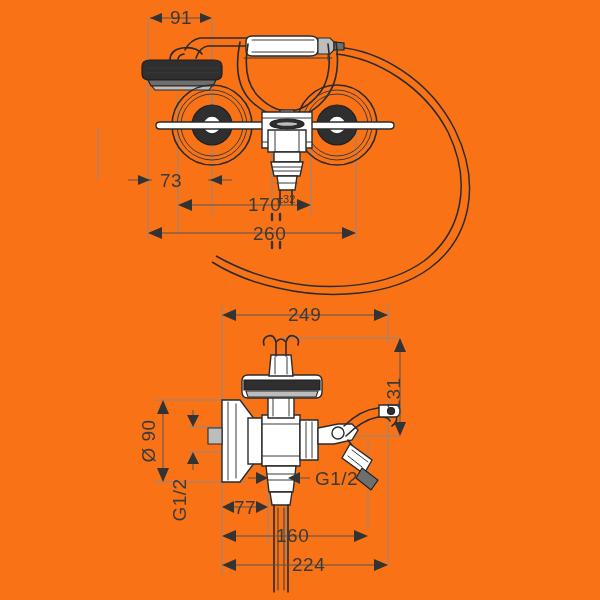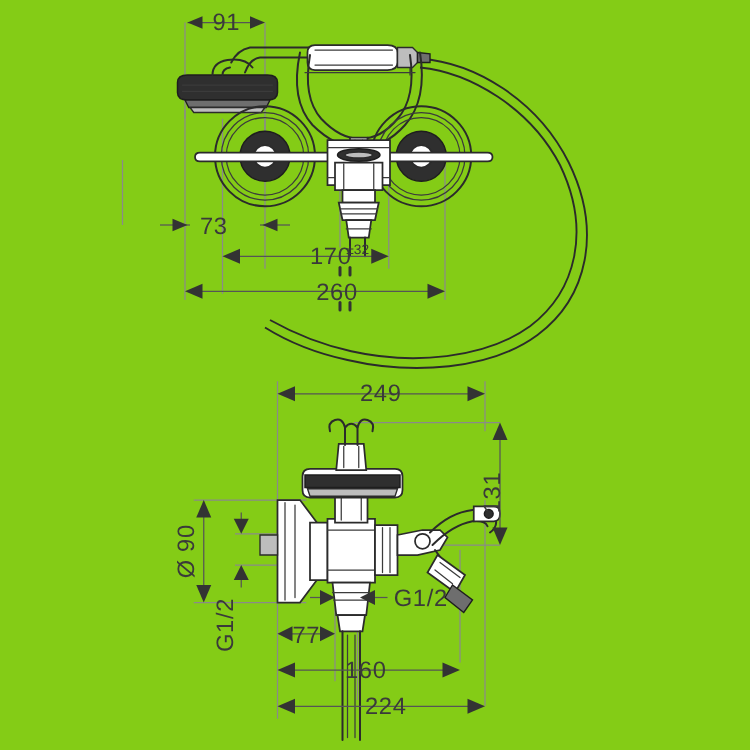--- a/index.html
+++ b/index.html
@@ -1,17 +1,17 @@
 <!DOCTYPE html>
 <html><head>
 <meta charset="utf-8">
 <style>
   html,body{margin:0;padding:0;background:#ffffff;}
   body{width:600px;height:600px;overflow:hidden;font-family:"Liberation Sans",sans-serif;}
-  #stage{position:relative;width:600px;height:600px;background:#84cc16;}
+  #stage{position:relative;width:600px;height:600px;background:#f97316;}
   svg{display:block;}
   .dimtext{font-family:"Liberation Sans",sans-serif;font-size:19px;fill:#3a3a3a;letter-spacing:0.5px;}
   .dimtext-sup{font-family:"Liberation Sans",sans-serif;font-size:11px;fill:#3a3a3a;}
   .dimline{stroke:#555;stroke-width:1;fill:none;}
   .extline{stroke:#8a8a8a;stroke-width:1;fill:none;}
   .arrow{fill:#333;}
   .part-outline{fill:none;stroke:#2b2b2b;stroke-width:1.6;stroke-linejoin:round;stroke-linecap:round;}
   .part-thin{fill:none;stroke:#3b3b3b;stroke-width:1;stroke-linejoin:round;stroke-linecap:round;}
   .part-fill-dark{fill:#2f2f2f;stroke:#1e1e1e;stroke-width:1.2;}
   .part-fill-mid{fill:#6e6e6e;stroke:#1e1e1e;stroke-width:1.1;}

